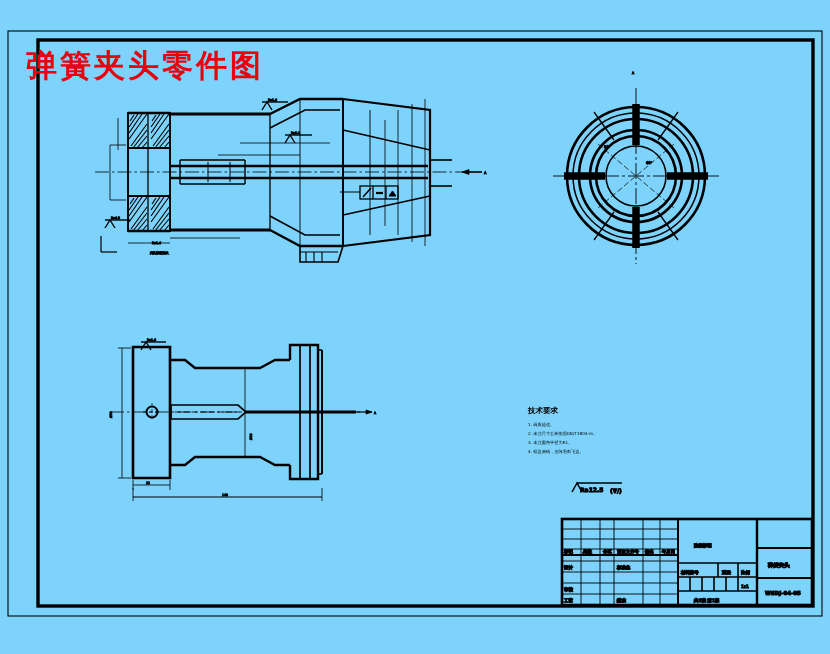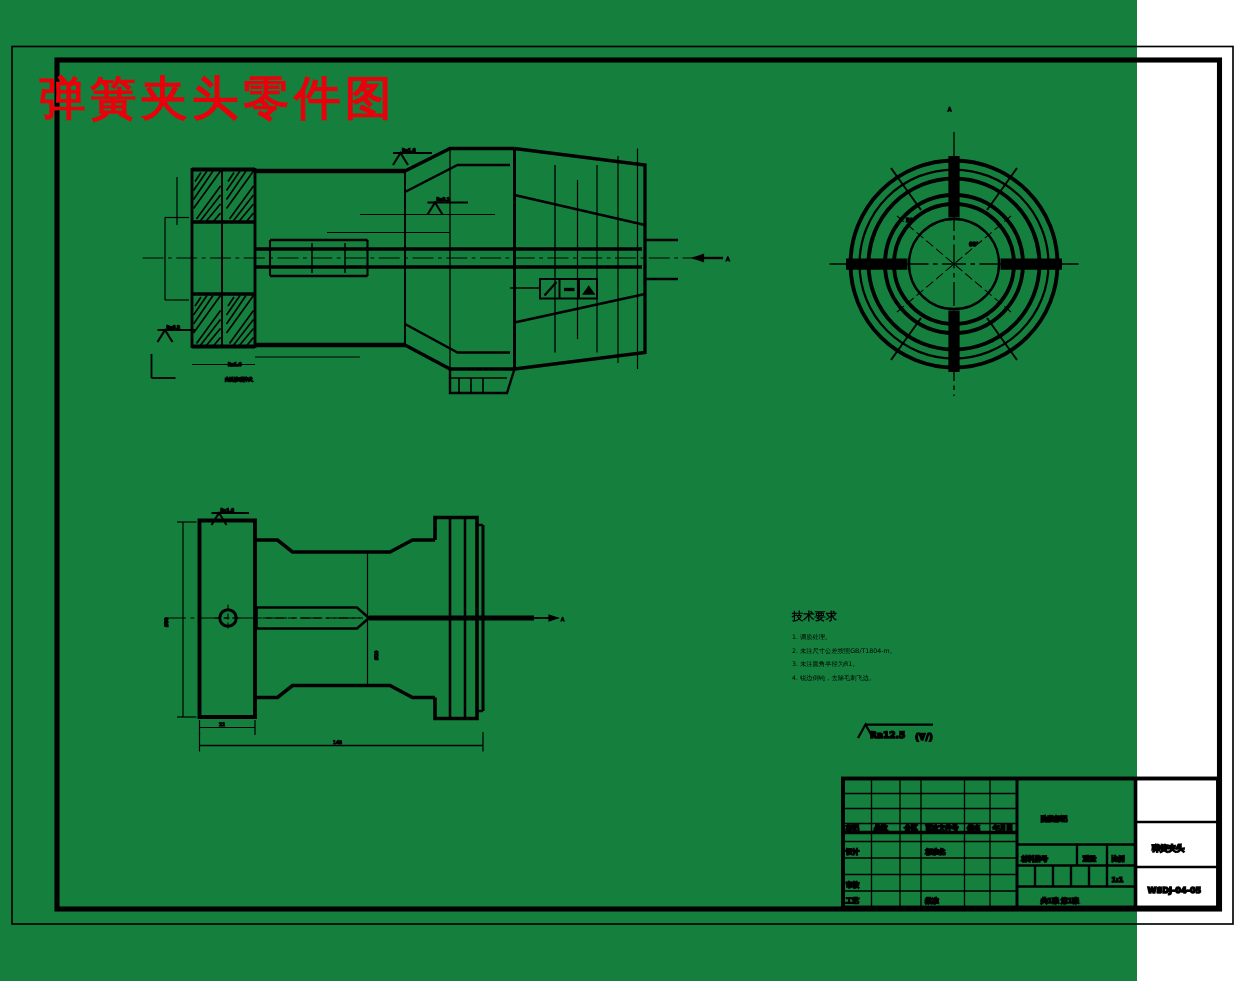--- a/index.html
+++ b/index.html
@@ -1,18 +1,18 @@
 <!DOCTYPE html>
 <html><head>
 <meta charset="utf-8">
 <style>
   html,body{margin:0;padding:0;background:#fff;}
   body{width:830px;height:654px;overflow:hidden;
        font-family:"DejaVu Sans","Liberation Sans",sans-serif;}
-  #stage{position:relative;width:758px;height:654px;background:#15803d;}
+  #stage{position:relative;width:830px;height:654px;background:#7dd3fc;}
   svg{position:absolute;left:0;top:0;}
   .ttl{fill:#e8000a;font-family:"DejaVu Sans","Liberation Sans",sans-serif;
        font-size:31px;font-weight:bold;letter-spacing:3px;}
   .tiny{font-size:3.1px;fill:#000;font-family:"DejaVu Sans",sans-serif;}
   .tiny2{font-size:3.6px;fill:#000;font-family:"DejaVu Sans",sans-serif;}
   .tb{font-size:4.4px;fill:#000;font-family:"DejaVu Sans",sans-serif;font-weight:bold;}
   .tbb{font-size:5.4px;fill:#000;font-family:"DejaVu Sans",sans-serif;font-weight:bold;}
   .tr-h{font-size:7.5px;fill:#000;font-weight:bold;font-family:"DejaVu Sans",sans-serif;}
   .tr-l{font-size:4.2px;fill:#000;font-family:"DejaVu Sans",sans-serif;}
   .ra{font-size:6px;fill:#000;font-weight:bold;font-family:"DejaVu Sans",sans-serif;}

